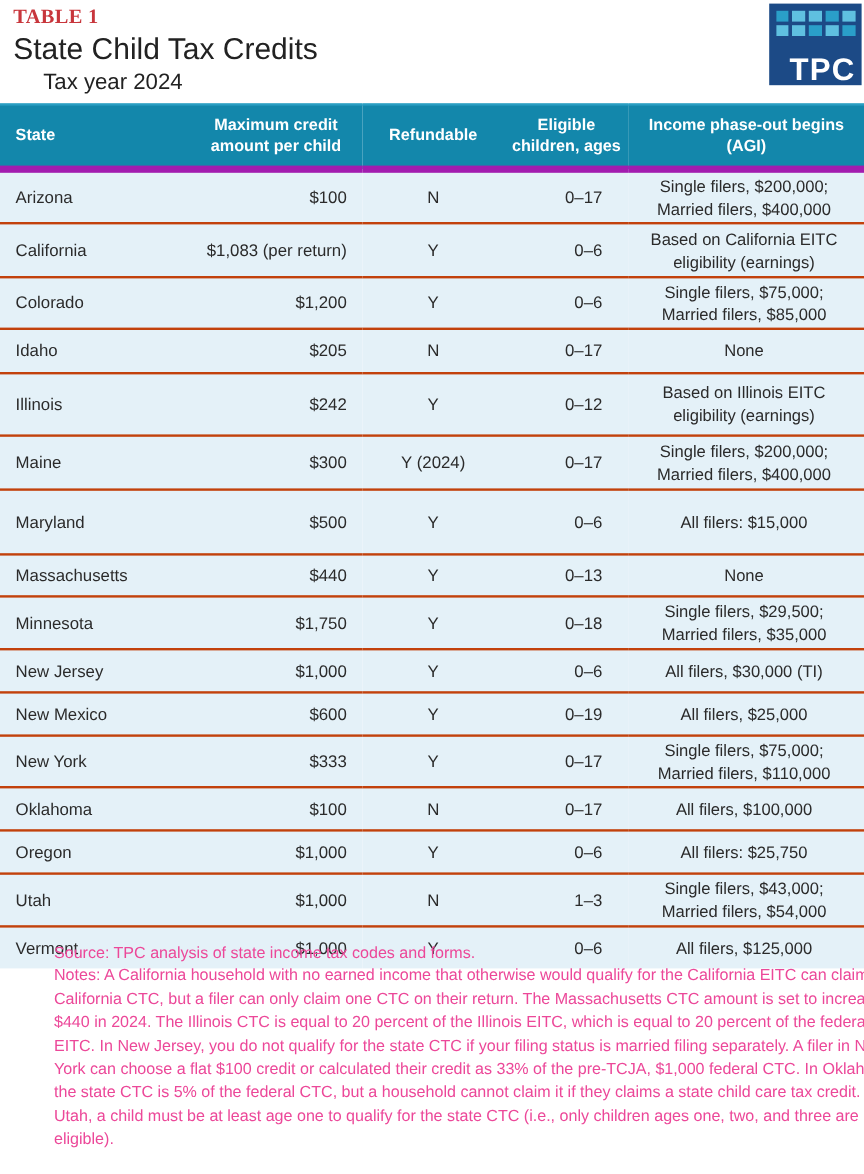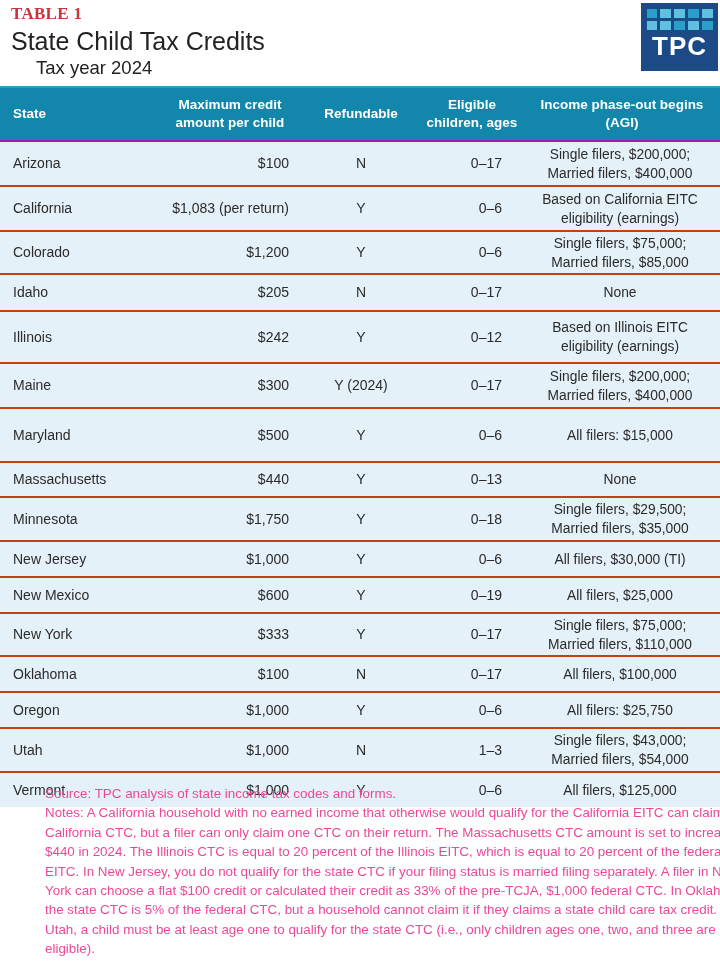--- a/index.html
+++ b/index.html
@@ -7,33 +7,33 @@
   body { font-family: "Liberation Sans", "DejaVu Sans", sans-serif; color: #2b2b2b; position: relative; }
 
   .title-block { position: absolute; left: 11px; top: 4px; }
   .table-label { font-family: "Liberation Serif", "DejaVu Serif", serif; font-weight: bold; color: #c8363c; font-size: 17px; letter-spacing: 0.3px; line-height: 20px; }
   .main-title { font-size: 25px; color: #222; line-height: 31px; margin-top: 2px; }
   .sub-title { font-size: 18.5px; color: #222; line-height: 22px; margin-left: 25px; }
 
   .logo { position: absolute; left: 641px; top: 3px; width: 77px; height: 68px; background: #1c4a86; padding: 6px 5px 0 5px; }
   .logo-grid { display: grid; grid-template-columns: repeat(5, 1fr); gap: 3px; width: 66px; margin: 0 auto; }
   .logo-grid span { display: block; height: 9px; }
-  .logo-text { color: #fff; font-weight: bold; font-size: 26px; text-align: center; line-height: 30px; margin-top: 1px; letter-spacing: 1px; }
+  .logo-text { color: #fff; font-weight: bold; font-size: 26px; text-align: right; line-height: 30px; margin-top: 13px; letter-spacing: 1px; }
 
   table { position: absolute; left: 0; top: 86px; width: 720px; border-collapse: collapse; table-layout: fixed; }
   thead tr { background: #1387ab; border-top: 2px solid #2a9ec2; margin-top: 32px; }
   th { color: #ffffff; font-weight: bold; font-size: 13.5px; line-height: 18px; height: 54px; vertical-align: middle; padding: 0 6px; }
   th.c-state { text-align: left; padding-left: 13px; }
   th.c-max { text-align: right; padding-right: 6px; }
   th.c-ref { text-align: center; }
   th.c-age { text-align: center; }
   th.c-inc { text-align: center; }
 
   tbody tr { background: #e4f1f8; border-top: 2px solid #c2410c; }
-  tbody tr:first-child { border-top: 2px solid #a21caf; }
+  tbody tr:first-child { border-top: 6px solid #a21caf; }
   td { font-size: 14px; line-height: 19px; color: #2b2b2b; vertical-align: middle; padding: 0 6px; }
   td.c-state { text-align: left; padding-left: 13px; }
   td.c-max { text-align: right; padding-right: 13px; }
   td.c-ref { text-align: center; }
   td.c-age { text-align: right; padding-right: 22px; }
   td.c-inc { text-align: center; padding: 0 8px 0 4px; font-size: 13.8px; }
 
   .notes { position: absolute; left: 4px; top: 784px; width: 714px; font-size: 13.4px; line-height: 19.4px; color: #ec4899; margin-left: 41px; }
 </style>
 </head>

